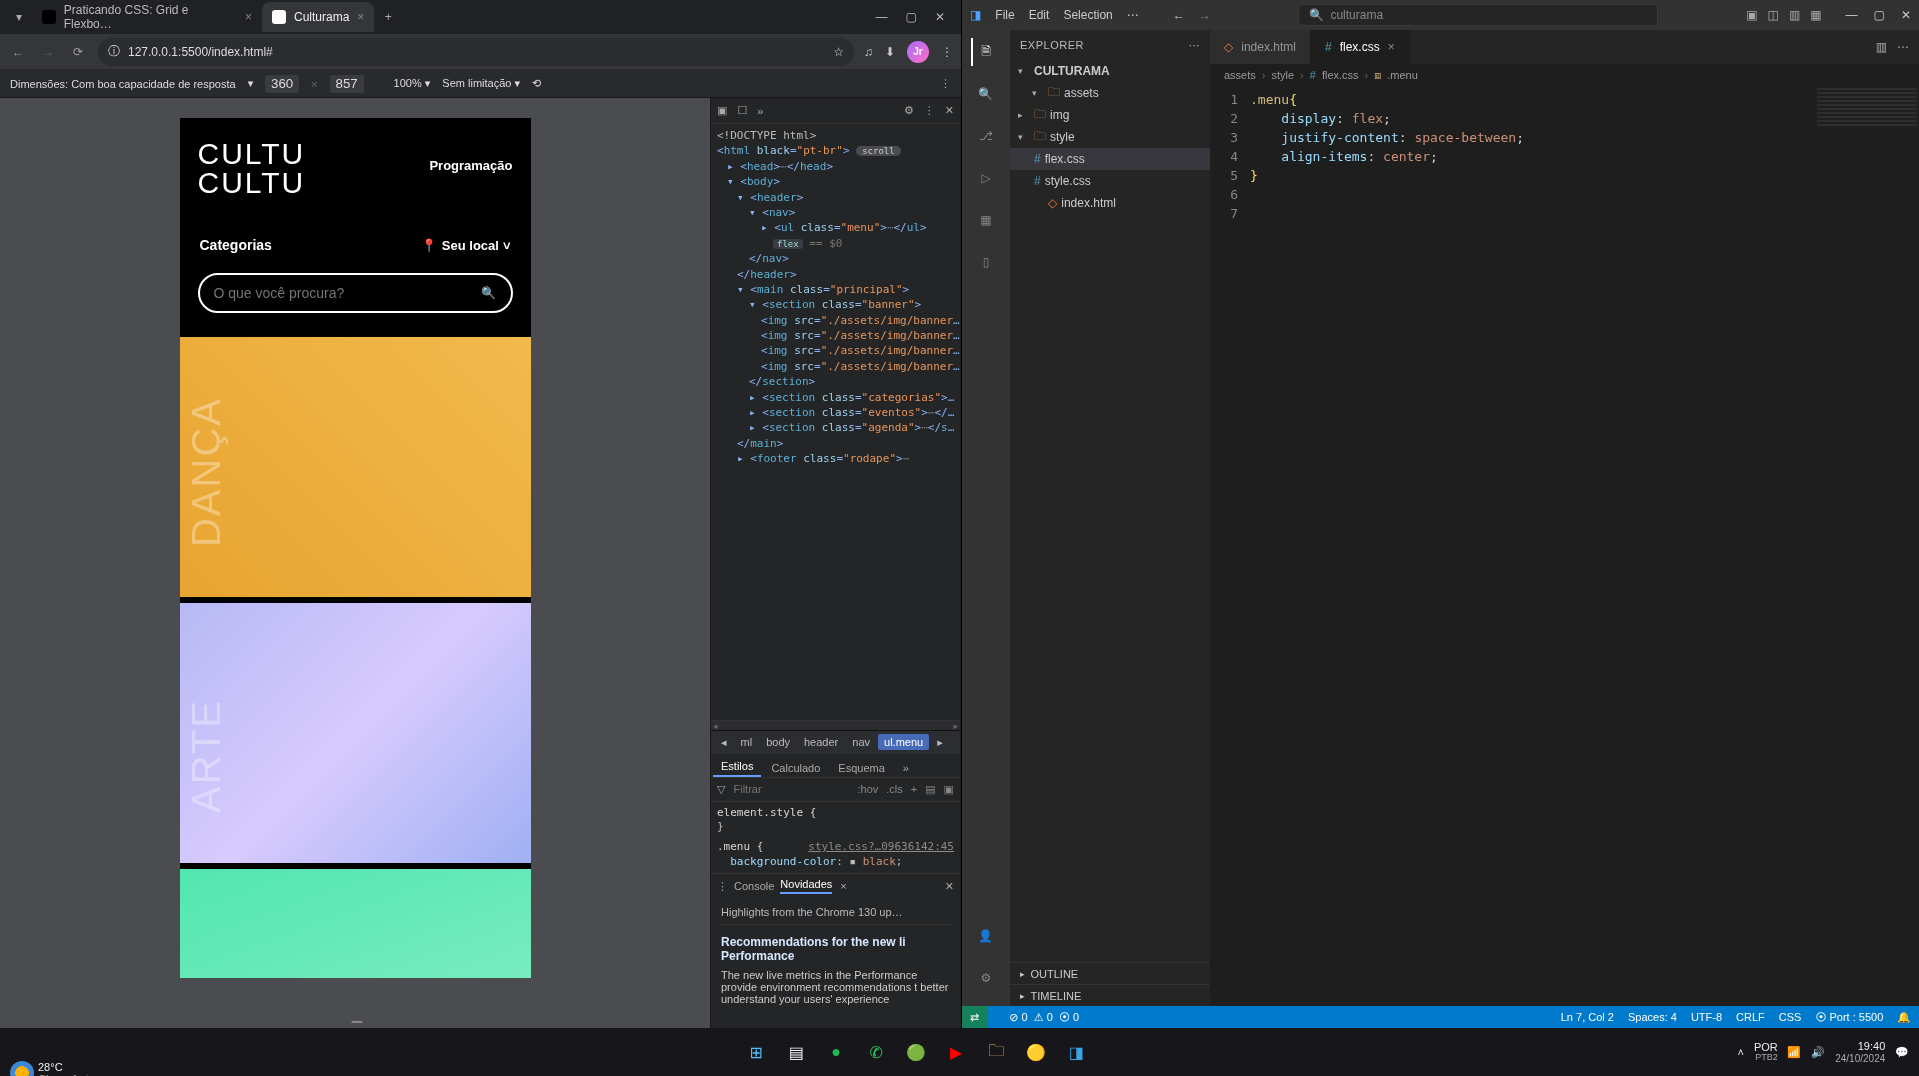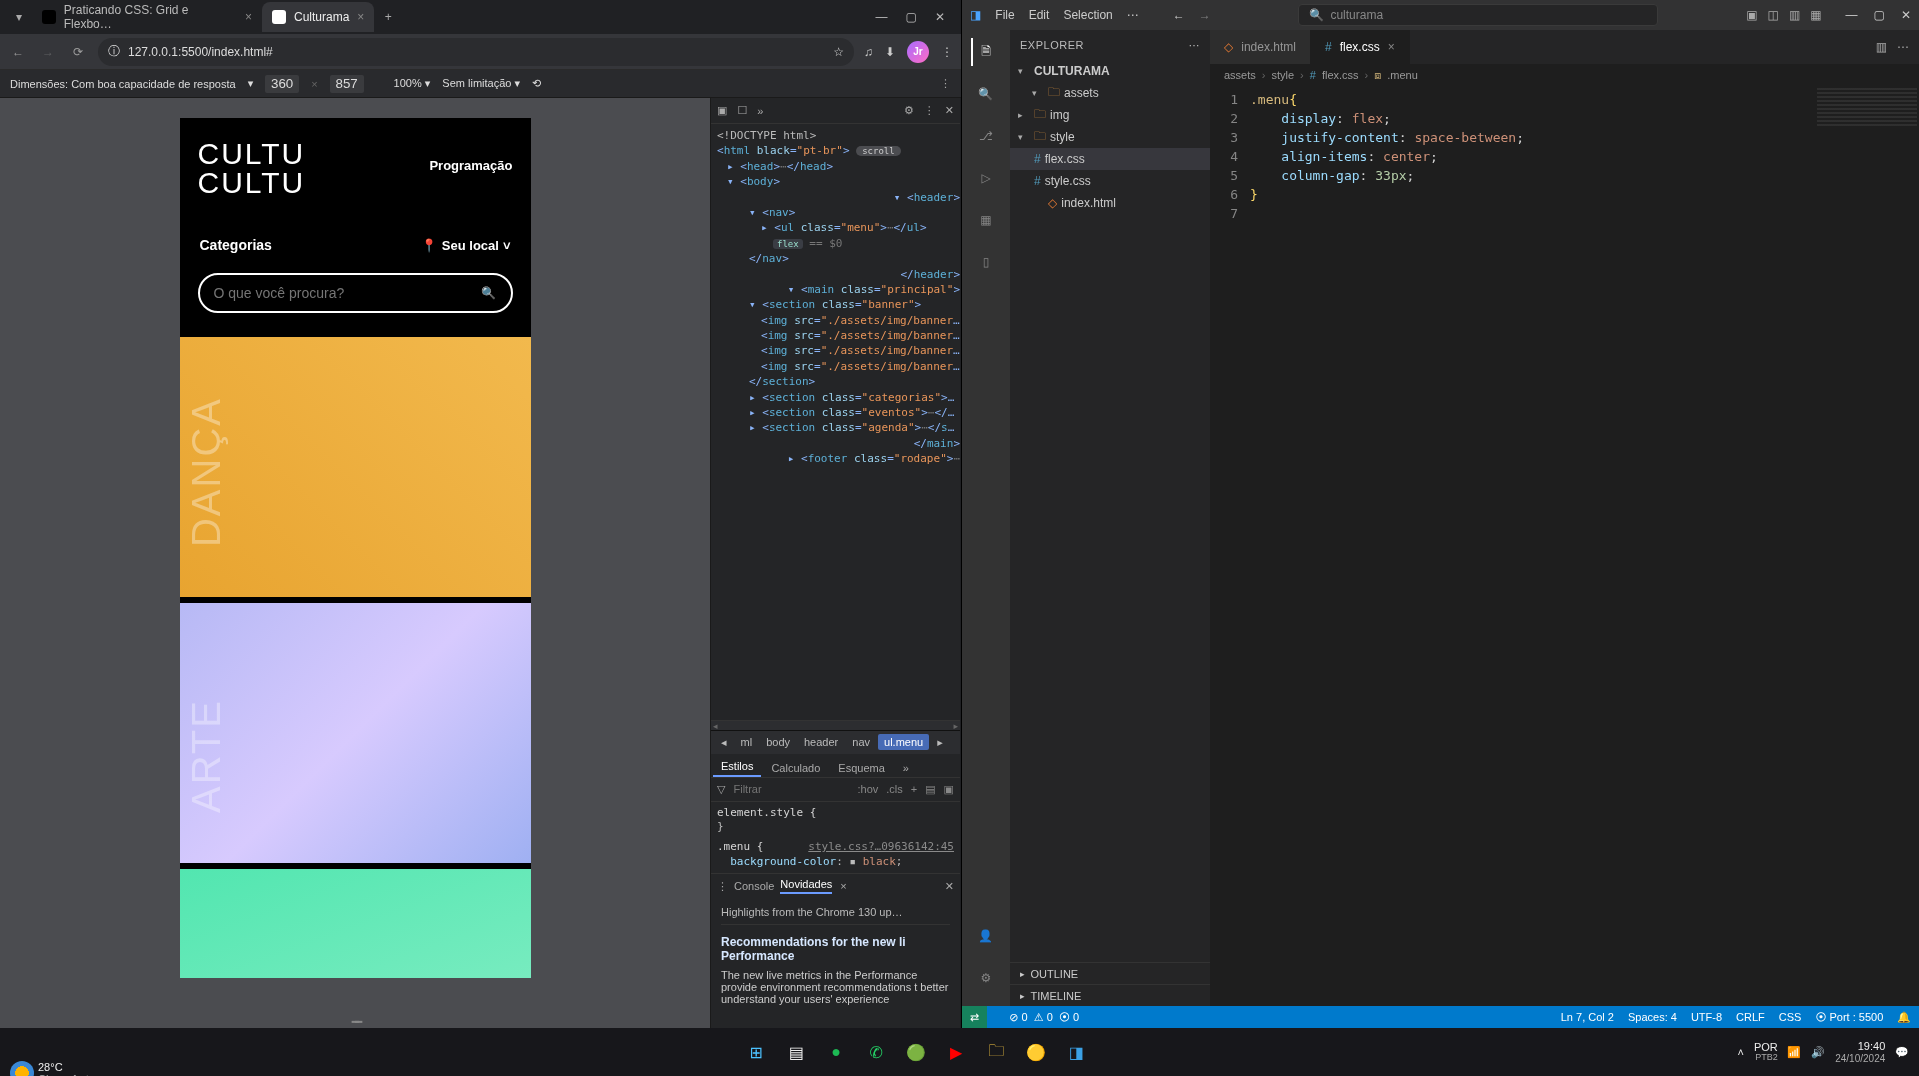--- a/index.html
+++ b/index.html
@@ -157,21 +157,21 @@
 .dt-elements .tag { color: #5db0d7;}
 .dt-elements .attr { color: #9bd2ee;}
 .dt-elements .val  { color: #e8955a;}
 .dt-elements .txt  { color: #bbb;}
 .dt-elements .dim  { color: #777;}
 .dt-elements .pill {
   background: #4b4c50; color: #ccc; border-radius: 8px; padding: 0 6px; font-size: 9px;
 }
 .dt-elements .flexpill { background: #3a3d44; color: #9dc; border-radius: 3px; padding: 0 4px; font-size: 9px;}
 .dt-elements .line { white-space: nowrap; overflow: hidden; text-overflow: ellipsis; }
-.dt-elements .i1 { padding-left: 10px;} .i2 { padding-left: 20px; text-align: right;} .i3 { padding-left: 32px;}
+.dt-elements .i1 { padding-left: 10px;} .i2 { padding-left: 20px;} .i3 { padding-left: 32px;}
 .dt-elements .i4 { padding-left: 44px;} .i5 { padding-left: 56px;}
 .dt-hscroll { height: 10px; background: #2c2d30; border-top: 1px solid #333; display:flex;justify-content:space-between;padding:0 2px;color:#666;font-size:9px;}
 .dt-breadcrumb {
   height: 24px; background: #2c2d30; display: flex; align-items: center; gap: 2px;
   padding: 0 4px; border-top: 1px solid #111; font-size: 11px;
 }
 .dt-breadcrumb span { padding: 2px 6px; color: #bbb;}
 .dt-breadcrumb span.active { background: #476bb6; color: #fff; border-radius: 2px;}
 .dt-styles-tabs { height: 24px; display: flex; align-items: flex-end; gap: 2px; border-bottom: 1px solid #333; padding: 0 2px;}
 .dt-styles-tabs span { padding: 3px 8px; color: #aaa;}
@@ -591,21 +591,20 @@
               <div>4</div>
               <div>5</div>
               <div>6</div>
               <div>7</div>
         </div>
         <div class="vsc-codetext">
           <div><span class="sel">.menu</span><span class="br">{</span></div>
           <div>&nbsp;&nbsp;&nbsp;&nbsp;<span class="prop">display</span><span class="pn">:</span> <span class="val">flex</span><span class="pn">;</span></div>
           <div>&nbsp;&nbsp;&nbsp;&nbsp;<span class="prop">justify-content</span><span class="pn">:</span> <span class="val">space-between</span><span class="pn">;</span></div>
           <div>&nbsp;&nbsp;&nbsp;&nbsp;<span class="prop">align-items</span><span class="pn">:</span> <span class="val">center</span><span class="pn">;</span></div>
-          <div>&nbsp;&nbsp;&nbsp;&nbsp;<span class="prop">column-gap</span><span class="pn">:</span> <span class="num">33px</span><span class="pn">;</span></div>
           <div><span class="br">}</span></div>
         </div>
         <div class="vsc-minimap"></div>
       </div>
     </div>
   </div>
 
   <div class="vsc-status">
     <div class="remote">⇄</div>
     <span>⊘ <span>0</span> &nbsp;⚠ <span>0</span> &nbsp;⦿ <span>0</span></span>

